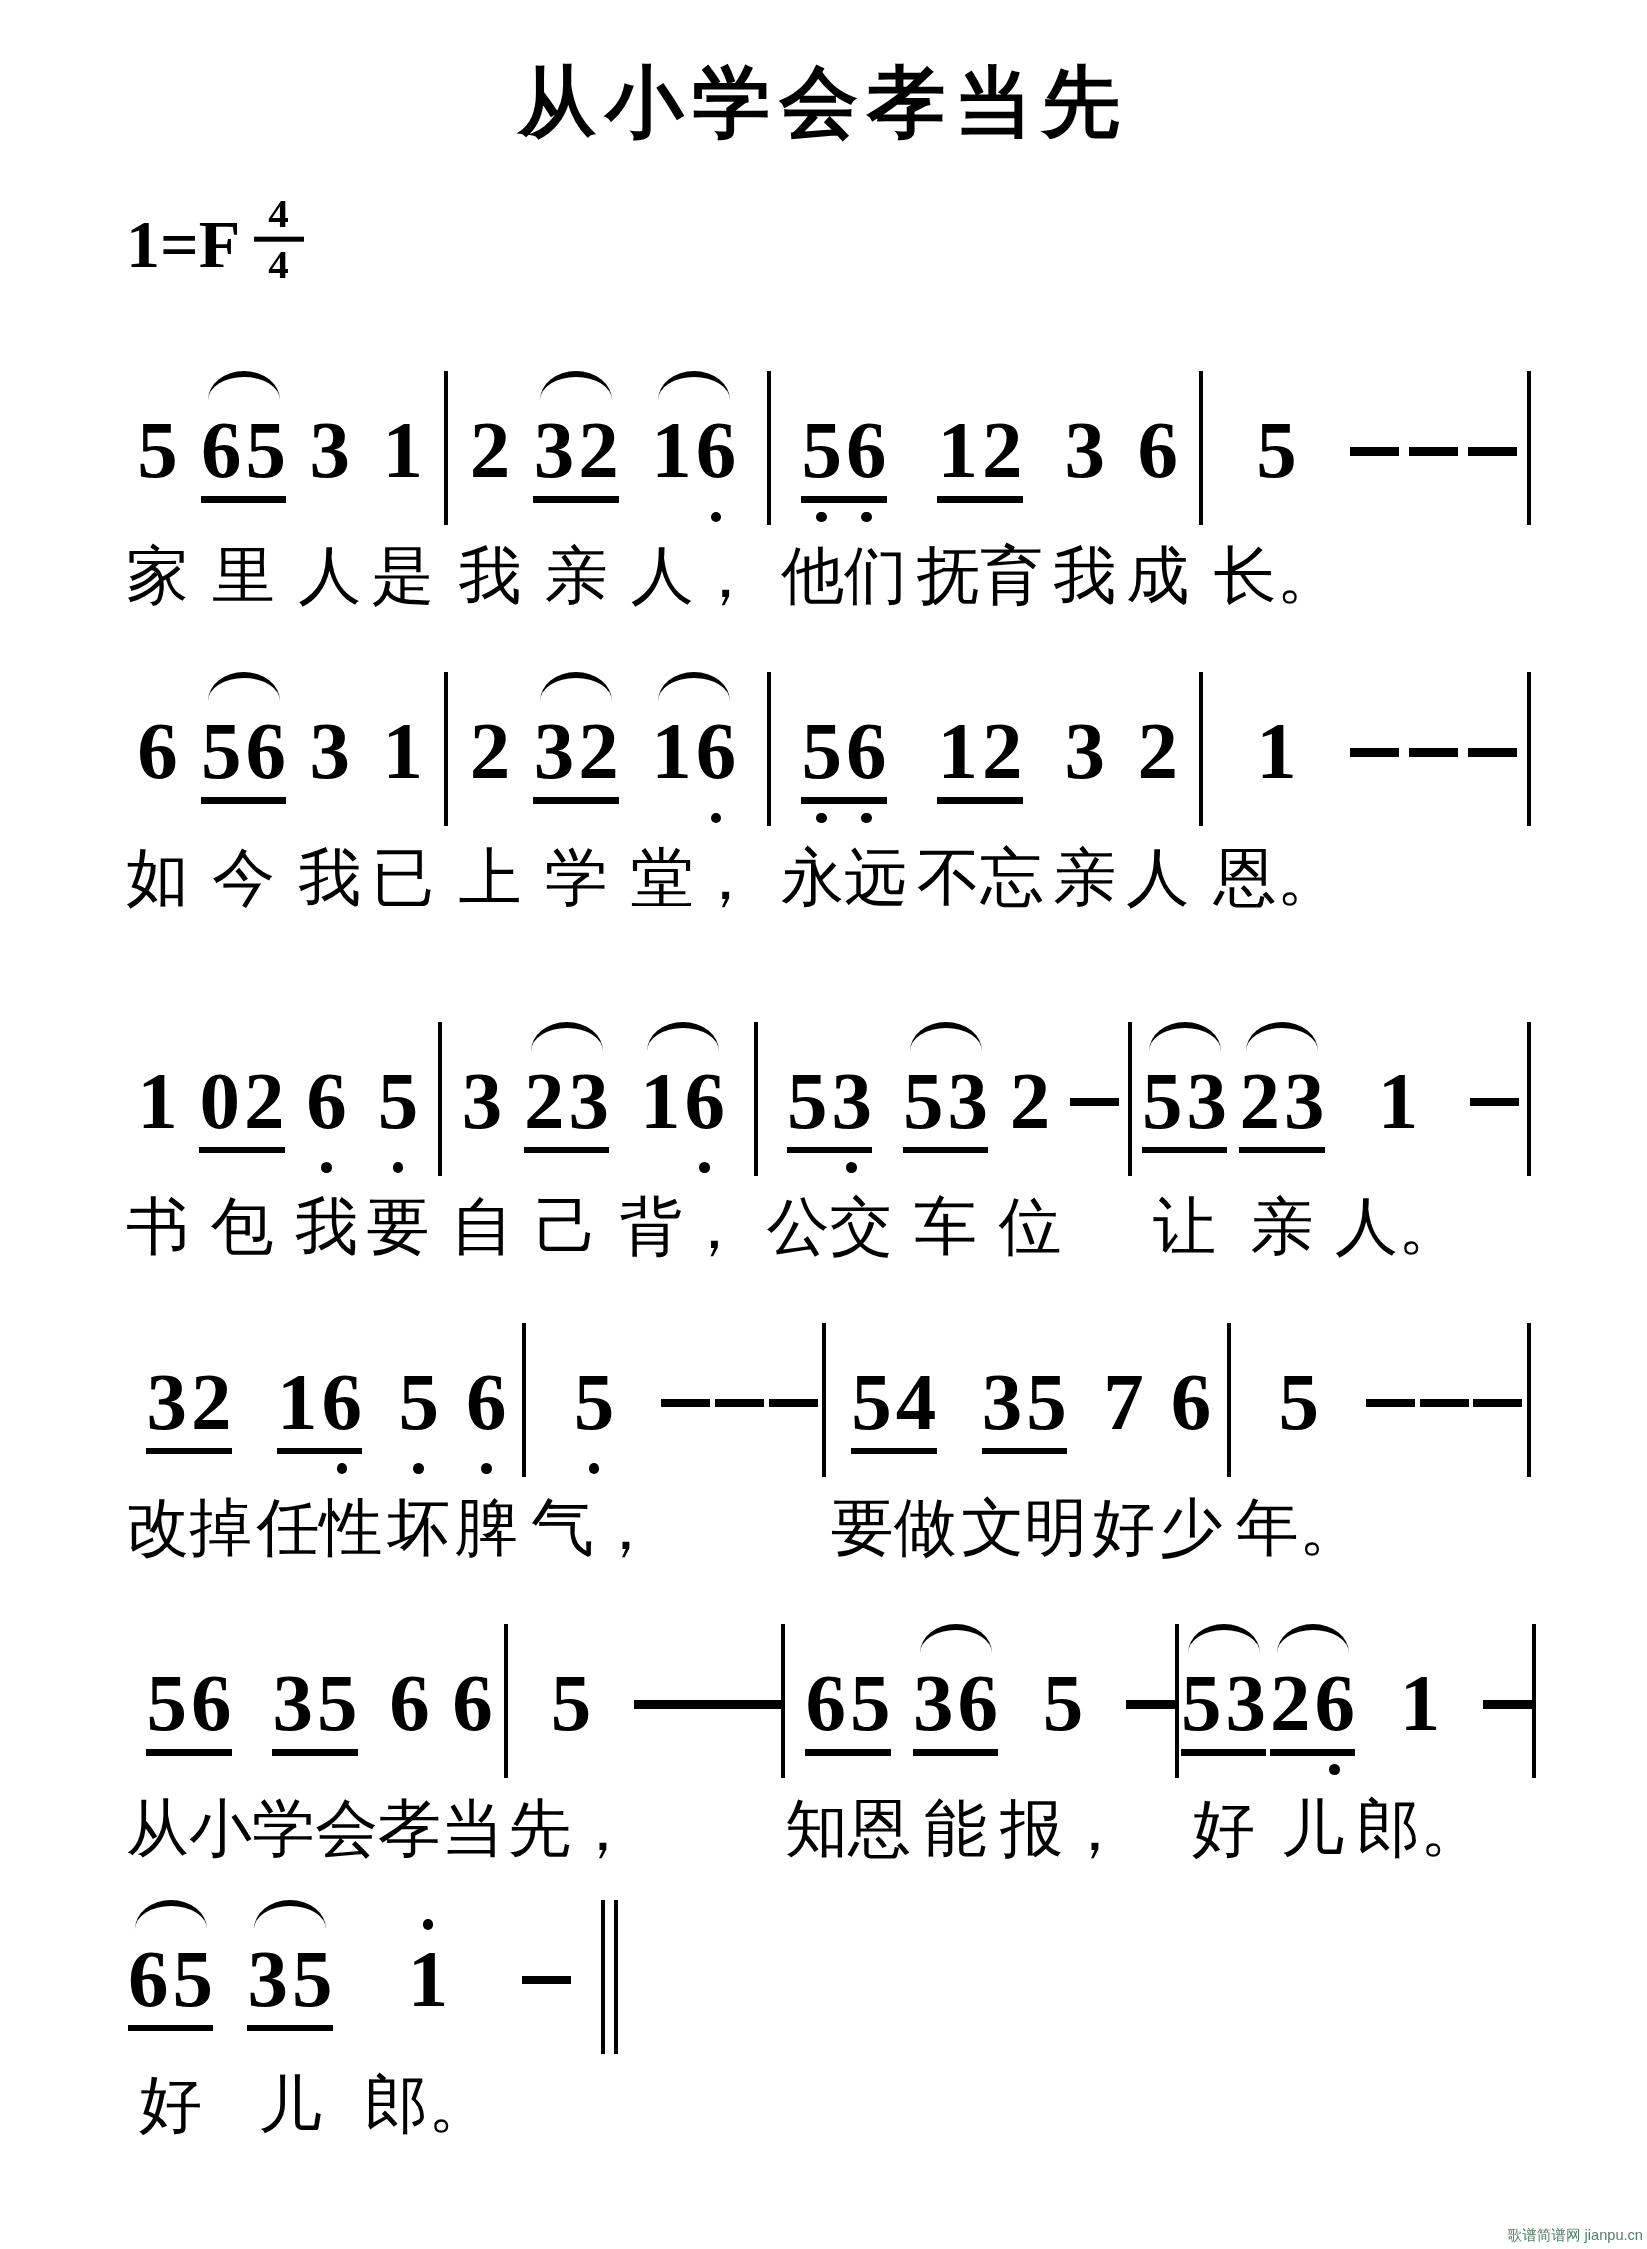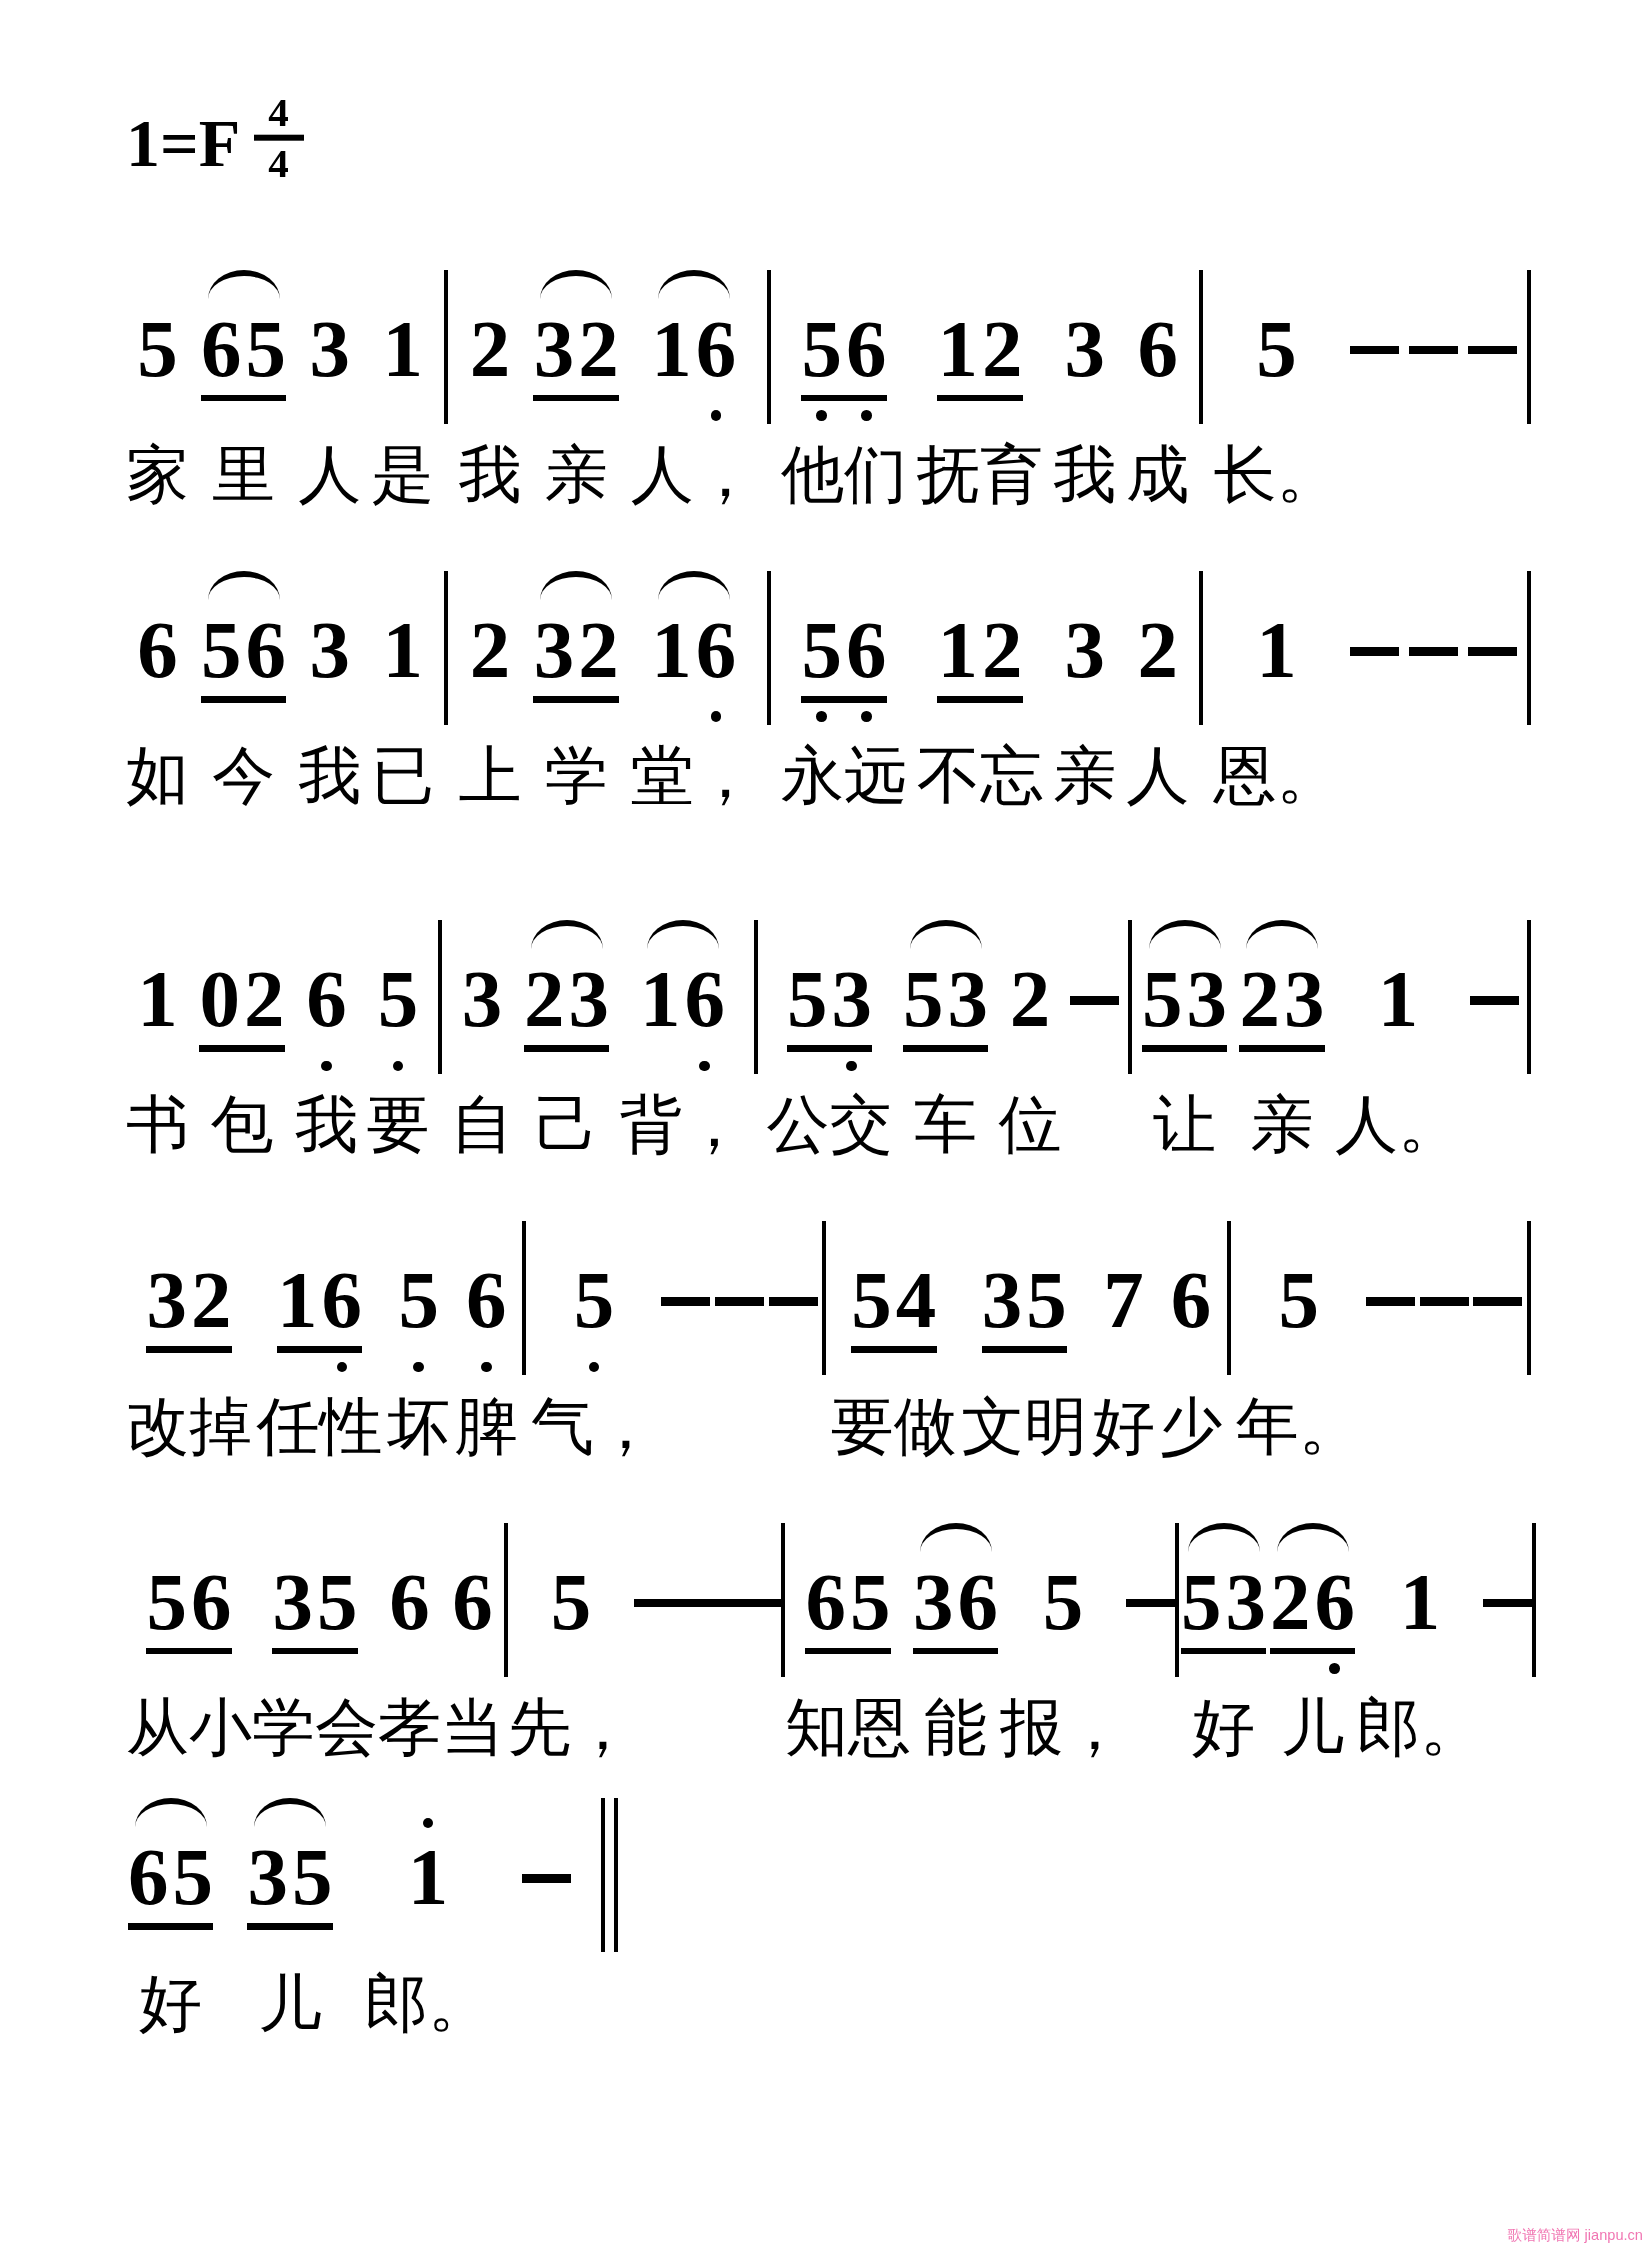--- a/index.html
+++ b/index.html
@@ -61,29 +61,30 @@
     white-space:nowrap;
   }
 
   .barline{width:4px;height:154px;background:#000;margin-top:-35px;}
   .dblbar{display:flex;gap:9.3px;margin-top:-35px;}
   .dblbar i{width:4px;height:154px;background:#000;display:block;}
   .dashmark{width:49px;height:8.6px;background:#000;margin-top:41px;}
 
   .watermark{
     position:absolute;right:4px;bottom:5.3px;
-    font-size:14.6px;color:#ec4899;opacity:.75;
+    font-size:14.6px;color:#14532d;opacity:.75;
     font-family:"Liberation Sans",sans-serif;
   }
 </style>
 </head>
 <body>
 
 <div class="page">
 
+  <div class="title">从小学会孝当先</div>
 
   <div class="keyrow">
     <div class="keysig">
       <span class="tonic">1=F</span>
       <span class="meter">
         <span class="mnum">4</span>
         <span class="mbar"></span>
         <span class="mnum">4</span>
       </span>
     </div>

